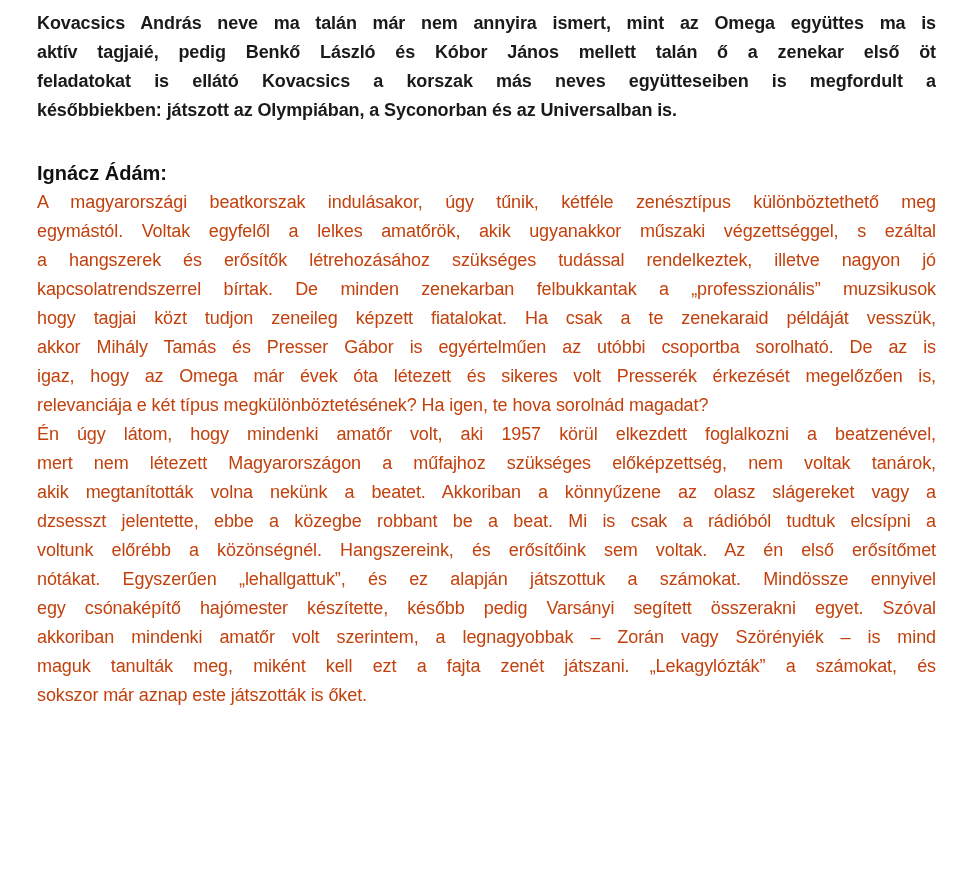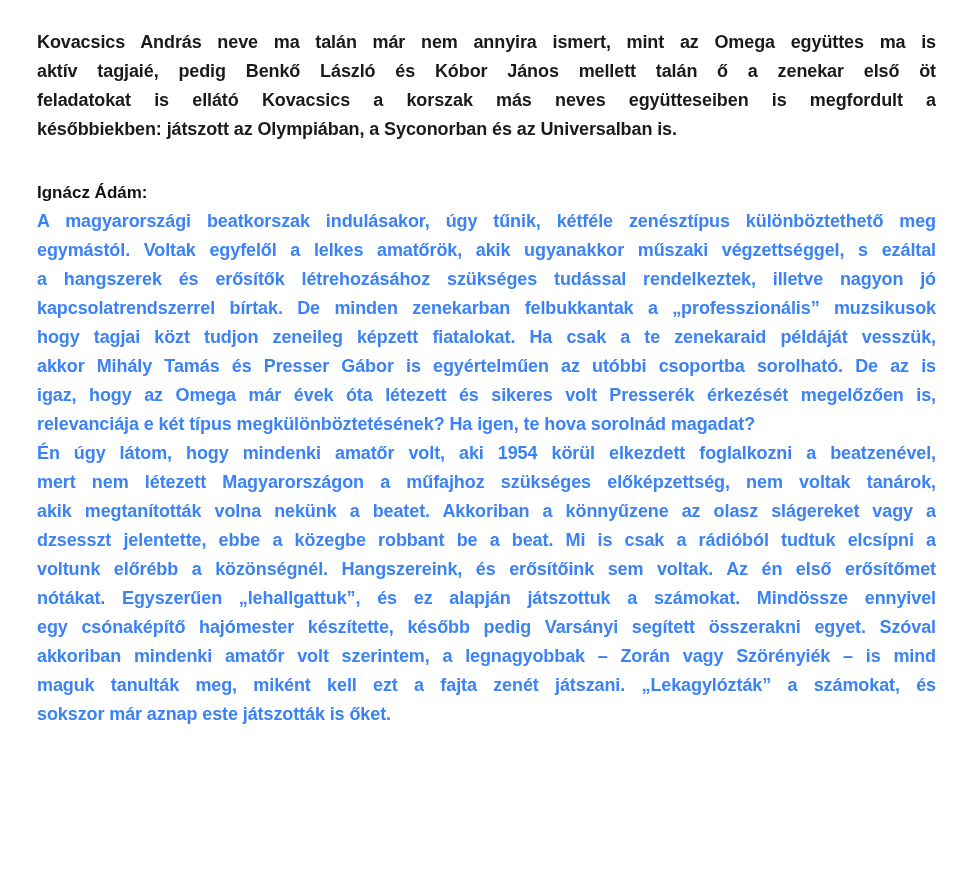--- a/index.html
+++ b/index.html
@@ -9,45 +9,43 @@
     width: 971px;
     height: 881px;
     overflow: hidden;
   }
   .page {
     position: absolute;
     left: 37px;
     top: 9px;
     width: 899px;
     font-family: "Liberation Sans", "DejaVu Sans", sans-serif;
-    margin-top: 19px;
   }
   .para { margin: 0; }
   .line {
     font-size: 18px;
     line-height: 29px;
-    color: #3b82f6;
+    color: #c2410c;
     letter-spacing: -0.1px;
     text-align: justify;
     text-align-last: justify;
     white-space: normal;
     overflow: hidden;
     height: 29px;
-    font-weight: bold;
   }
   .line.last {
     text-align-last: left;
   }
   .intro .line {
     font-weight: bold;
     color: #1a1a1a;
   }
   .speaker {
     font-weight: bold;
-    font-size: 17px;
+    font-size: 20px;
     line-height: 29px;
     color: #111111;
     margin-top: 34px;
   }
 </style>
 </head>
 <body>
 
 <div class="page">
 
@@ -67,21 +65,21 @@
         <div class="line">kapcsolatrendszerrel bírtak. De minden zenekarban felbukkantak a „professzionális” muzsikusok</div>
         <div class="line">hogy tagjai közt tudjon zeneileg képzett fiatalokat. Ha csak a te zenekaraid példáját vesszük,</div>
         <div class="line">akkor Mihály Tamás és Presser Gábor is egyértelműen az utóbbi csoportba sorolható. De az is</div>
         <div class="line">igaz, hogy az Omega már évek óta létezett és sikeres volt Presserék érkezését megelőzően is,</div>
         <div class="line last">relevanciája e két típus megkülönböztetésének? Ha igen, te hova sorolnád magadat?</div>
       </div>
   </div>
 
   <div>
     <div class="para">
-        <div class="line">Én úgy látom, hogy mindenki amatőr volt, aki 1954 körül elkezdett foglalkozni a beatzenével,</div>
+        <div class="line">Én úgy látom, hogy mindenki amatőr volt, aki 1957 körül elkezdett foglalkozni a beatzenével,</div>
         <div class="line">mert nem létezett Magyarországon a műfajhoz szükséges előképzettség, nem voltak tanárok,</div>
         <div class="line">akik megtanították volna nekünk a beatet. Akkoriban a könnyűzene az olasz slágereket vagy a</div>
         <div class="line">dzsesszt jelentette, ebbe a közegbe robbant be a beat. Mi is csak a rádióból tudtuk elcsípni a</div>
         <div class="line">voltunk előrébb a közönségnél. Hangszereink, és erősítőink sem voltak. Az én első erősítőmet</div>
         <div class="line">nótákat. Egyszerűen „lehallgattuk”, és ez alapján játszottuk a számokat. Mindössze ennyivel</div>
         <div class="line">egy csónaképítő hajómester készítette, később pedig Varsányi segített összerakni egyet. Szóval</div>
         <div class="line">akkoriban mindenki amatőr volt szerintem, a legnagyobbak – Zorán vagy Szörényiék – is mind</div>
         <div class="line">maguk tanulták meg, miként kell ezt a fajta zenét játszani. „Lekagylózták” a számokat, és</div>
         <div class="line last">sokszor már aznap este játszották is őket.</div>
       </div>

